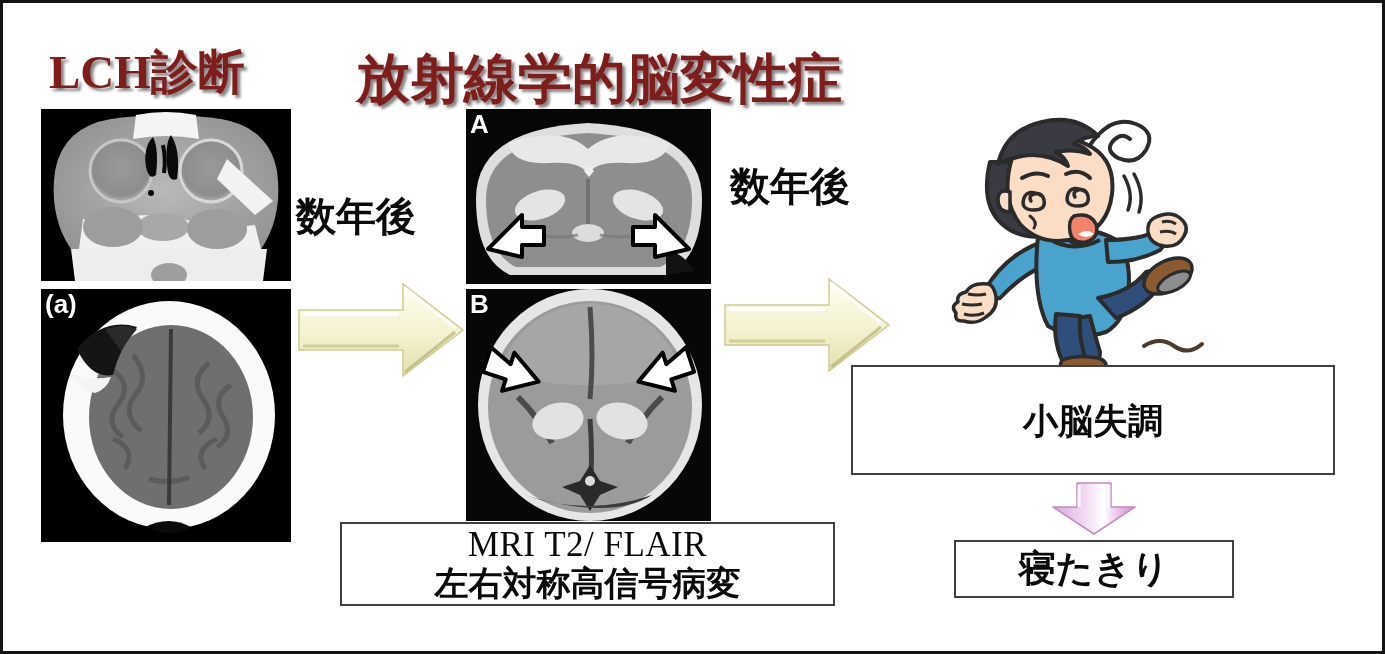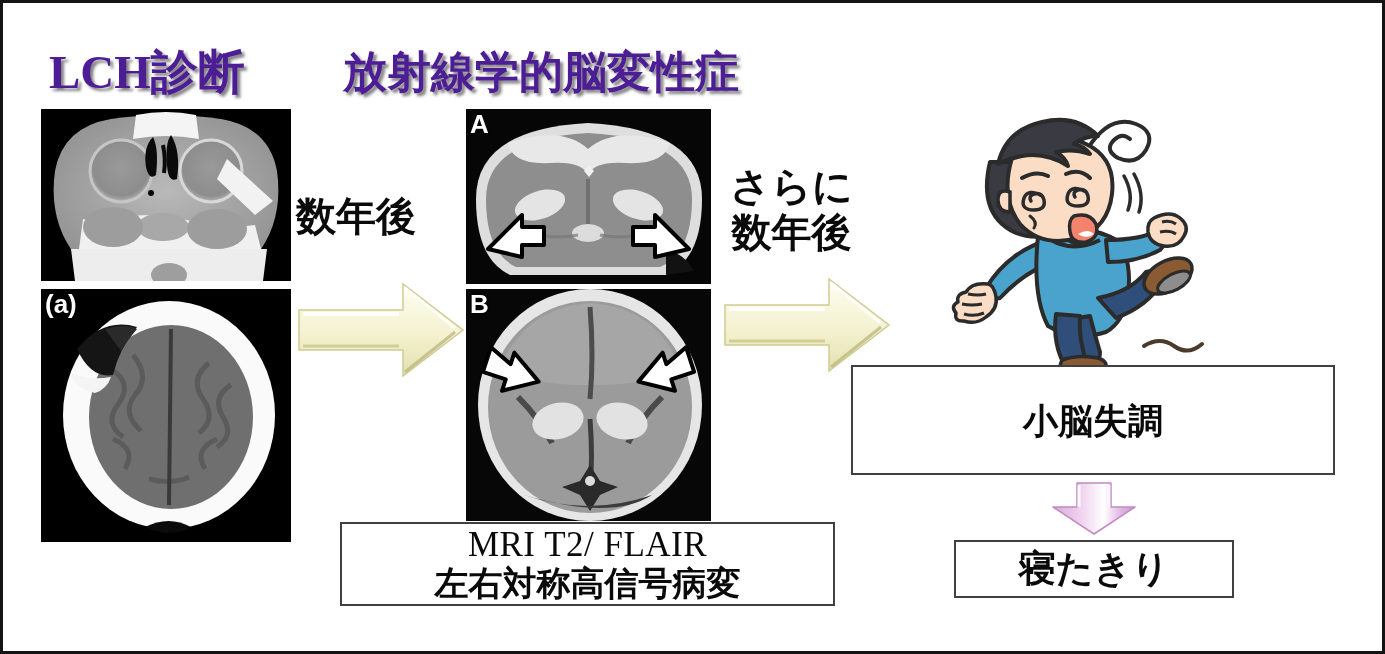--- a/index.html
+++ b/index.html
@@ -12,27 +12,27 @@
     box-sizing:border-box;
     border:3px solid #141414;
     overflow:hidden;
   }
 
   
   .heading{
     position:absolute;
     font-family:"Liberation Sans","DejaVu Sans",sans-serif;
     font-weight:bold;
-    color:#4c1d95;
+    color:#7f1d1d;
     white-space:nowrap;
     text-shadow:3px 3px 3px rgba(90,90,90,0.75);
     letter-spacing:0px;
   }
   #h-lch{left:46px;top:38px;font-size:47px;font-family:"Liberation Serif","DejaVu Serif",serif;}
-  #h-radio{left:340px;top:40px;font-size:44px;}
+  #h-radio{left:353px;top:40px;font-size:54px;}
   #h-neuro{left:905px;top:40px;font-size:45px;}
 
   
   .stagelabel{
     position:absolute;
     font-weight:bold;color:#0a0a0a;
     font-size:40px;line-height:46px;
     white-space:nowrap;text-align:center;
   }
   #lbl-years1{left:293px;top:190px;}
@@ -193,21 +193,20 @@
       <polygon points="4,30 108,30 108,4 168,50 108,96 108,70 4,70" fill="url(#yG)" stroke="#cfcb92" stroke-width="1.5"></polygon>
       <polyline points="8,34 104,34" stroke="#ffffff" stroke-width="4" fill="none" opacity="0.95"></polyline>
       <polyline points="8,66 104,66" stroke="#c9c58c" stroke-width="3" fill="none" opacity="0.8"></polyline>
       <polyline points="110,8 160,48" stroke="#ffffff" stroke-width="3" fill="none" opacity="0.8"></polyline>
       <polyline points="110,92 160,52" stroke="#bdb983" stroke-width="3" fill="none" opacity="0.8"></polyline>
     </svg>
   </div>
 
   <div class="stagelabel" id="lbl-years1">数年後</div>
   <div class="stagelabel" id="lbl-years2">
-    <div>さらに</div>
     <div>数年後</div>
   </div>
 
   <div class="panel" id="mri-a">
     <span class="plabel">A</span>
     <svg viewBox="0 0 245 175" width="245" height="175" preserveAspectRatio="none">
       <rect x="0" y="0" width="245" height="175" fill="#060606"></rect>
 
       <path d="M10 90 Q10 20 122 14 Q236 20 236 90 Q236 150 200 166 L44 166 Q10 150 10 90 Z" fill="#dedede"></path>
 

